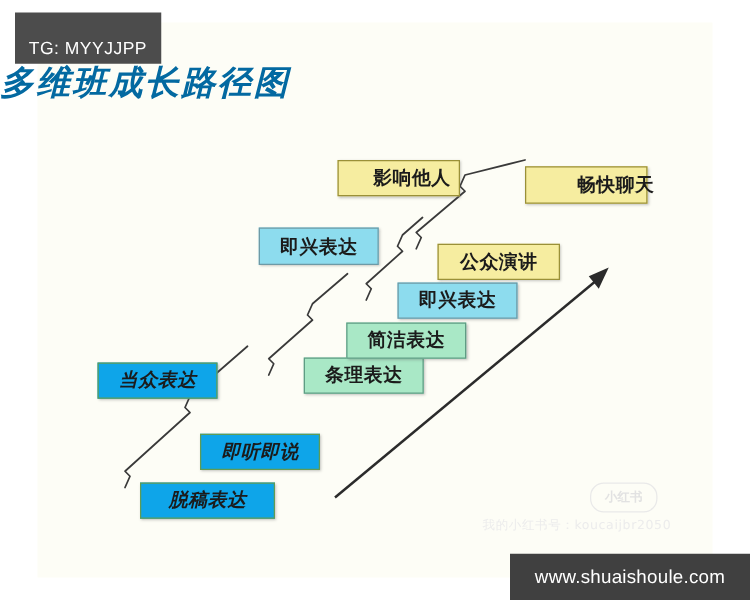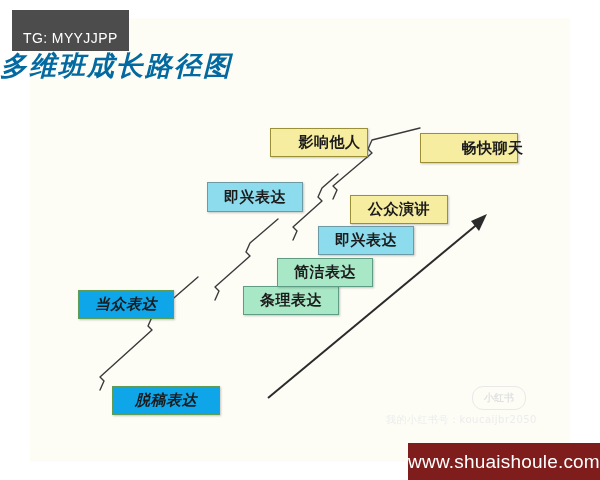--- a/index.html
+++ b/index.html
@@ -36,23 +36,23 @@
     font-family: "Liberation Sans", sans-serif;
     z-index: 40;
     white-space: nowrap;
   }
   #site-badge {
     position: absolute;
     left: 408px;
     top: 443px;
     width: 192px;
     height: 37px;
-    background: #7f1d1d;
+    background: #404040;
     color: #ffffff;
-    font-size: 19px;
+    font-size: 15px;
     font-family: "Liberation Sans", sans-serif;
     display: flex;
     align-items: center;
     justify-content: center;
     z-index: 40;
     letter-spacing: 0.2px;
   }
   #title {
     position: absolute;
     left: 0;
@@ -148,20 +148,21 @@
       <path d="M 215 300 L 219 291 L 215 287 L 250 256 L 246 252 L 250 243 L 278 219"></path>
 
       <path d="M 293 240 L 297 231 L 293 227 L 322 201 L 318 197 L 322 188 L 338 174"></path>
 
       <path d="M 333 199 L 337 190 L 333 186 L 372 153 L 368 149 L 372 140 L 420 128"></path>
     </g>
   </svg>
 
   <div class="node green" style="left:112px; top:386px; width:108px; height:29px;">脱稿表达</div>
 
+  <div class="node green" style="left:160px; top:347px; width:96px; height:29px;">即听即说</div>
 
 
   <div class="node green" style="left:78px; top:290px; width:96px; height:29px;">当众表达</div>
 
   <div class="node mint" style="left:243px; top:286px; width:96px; height:29px;">条理表达</div>
 
   <div class="node mint" style="left:277px; top:258px; width:96px; height:29px;">简洁表达</div>
 
 
   <div class="node cyan" style="left:318px; top:226px; width:96px; height:29px;">即兴表达</div>

